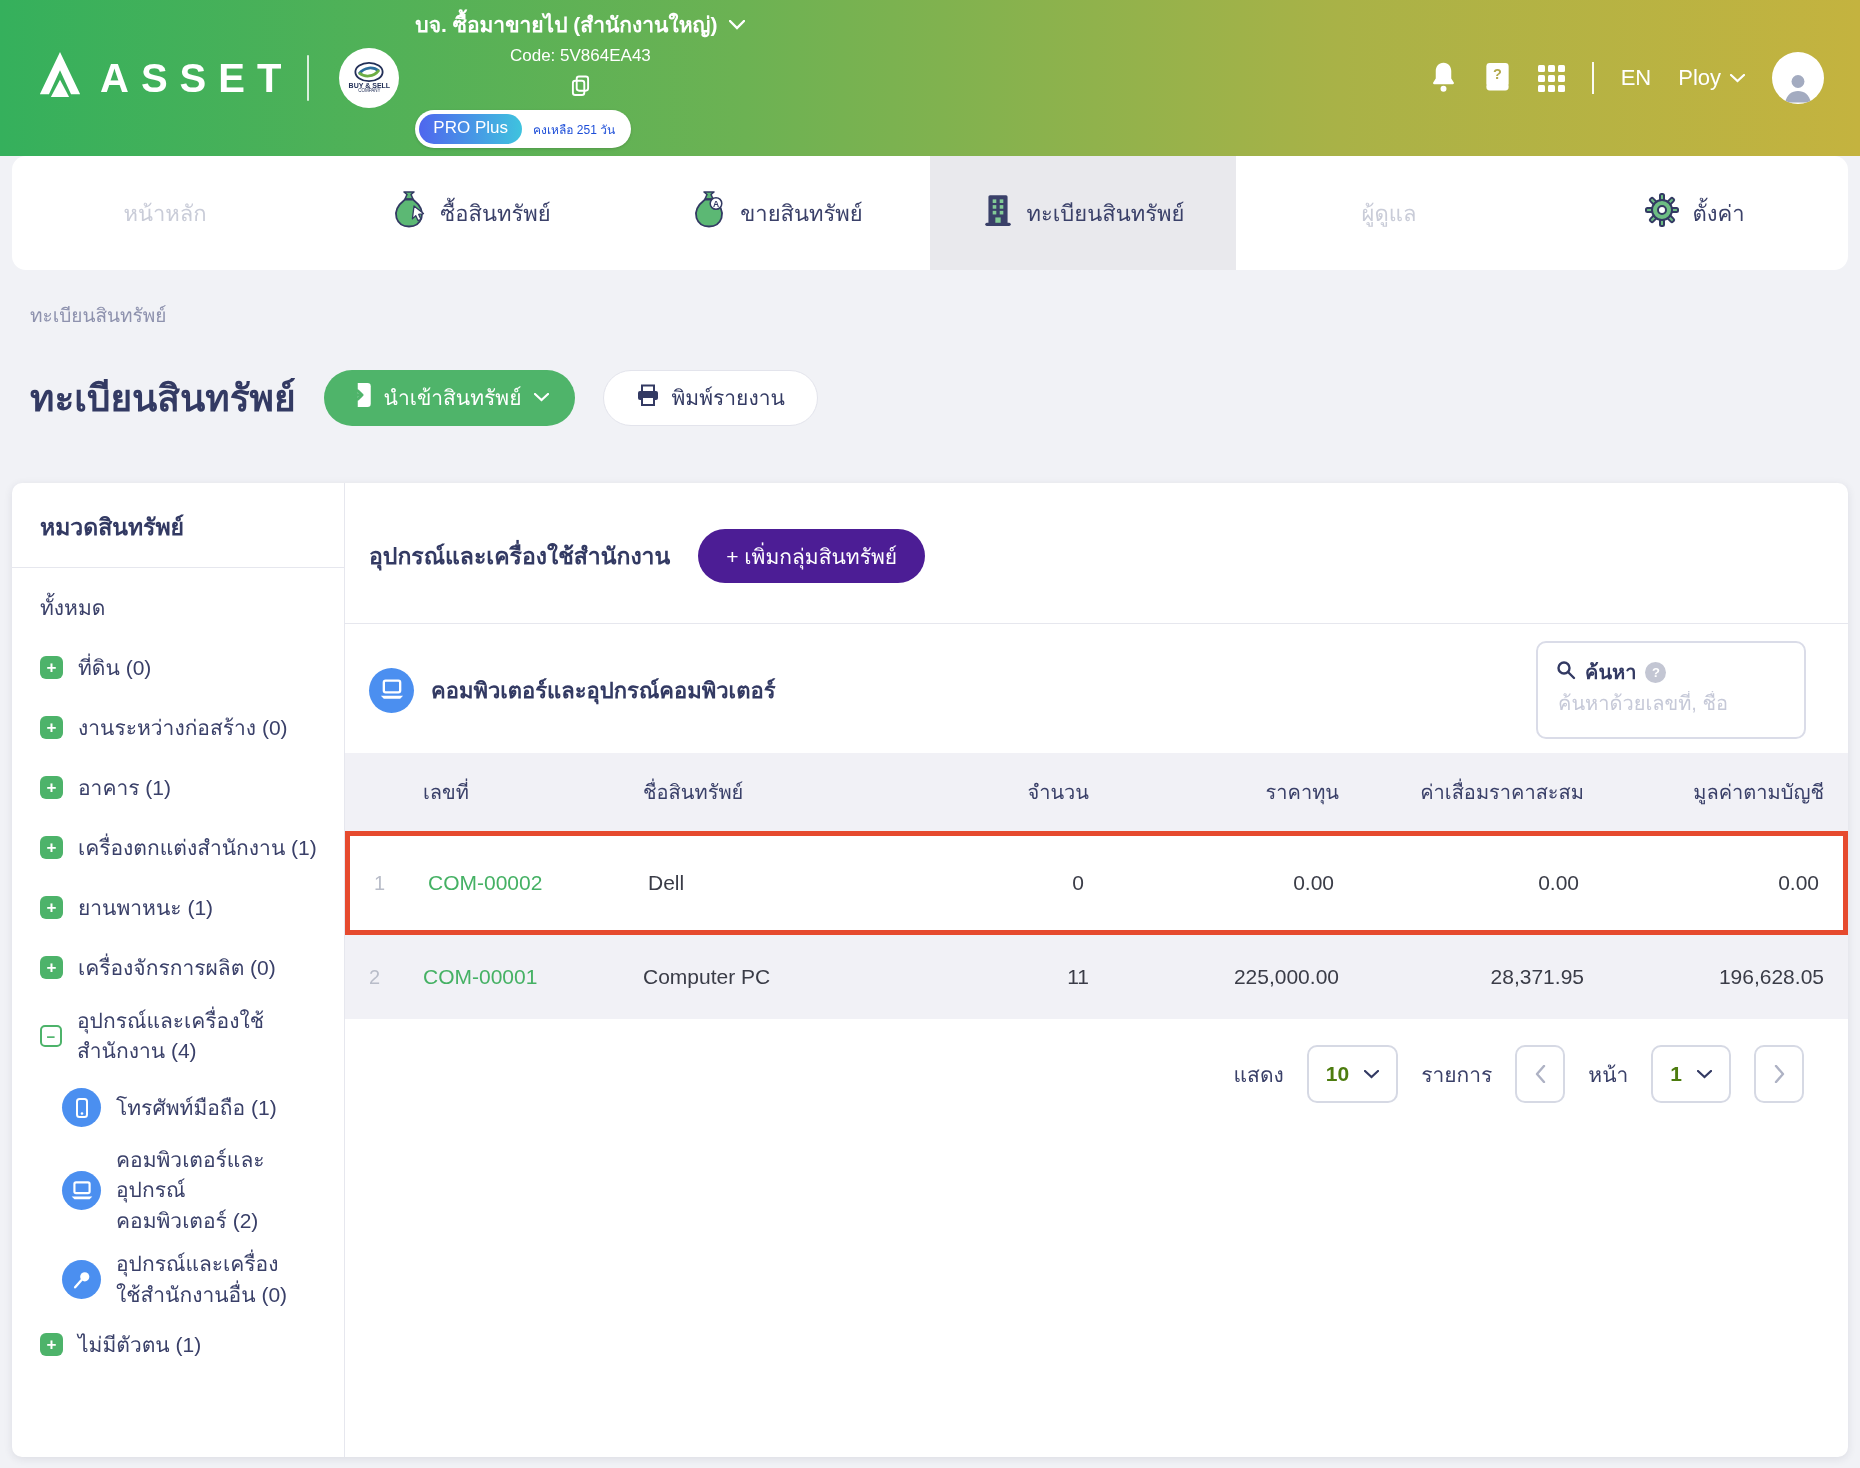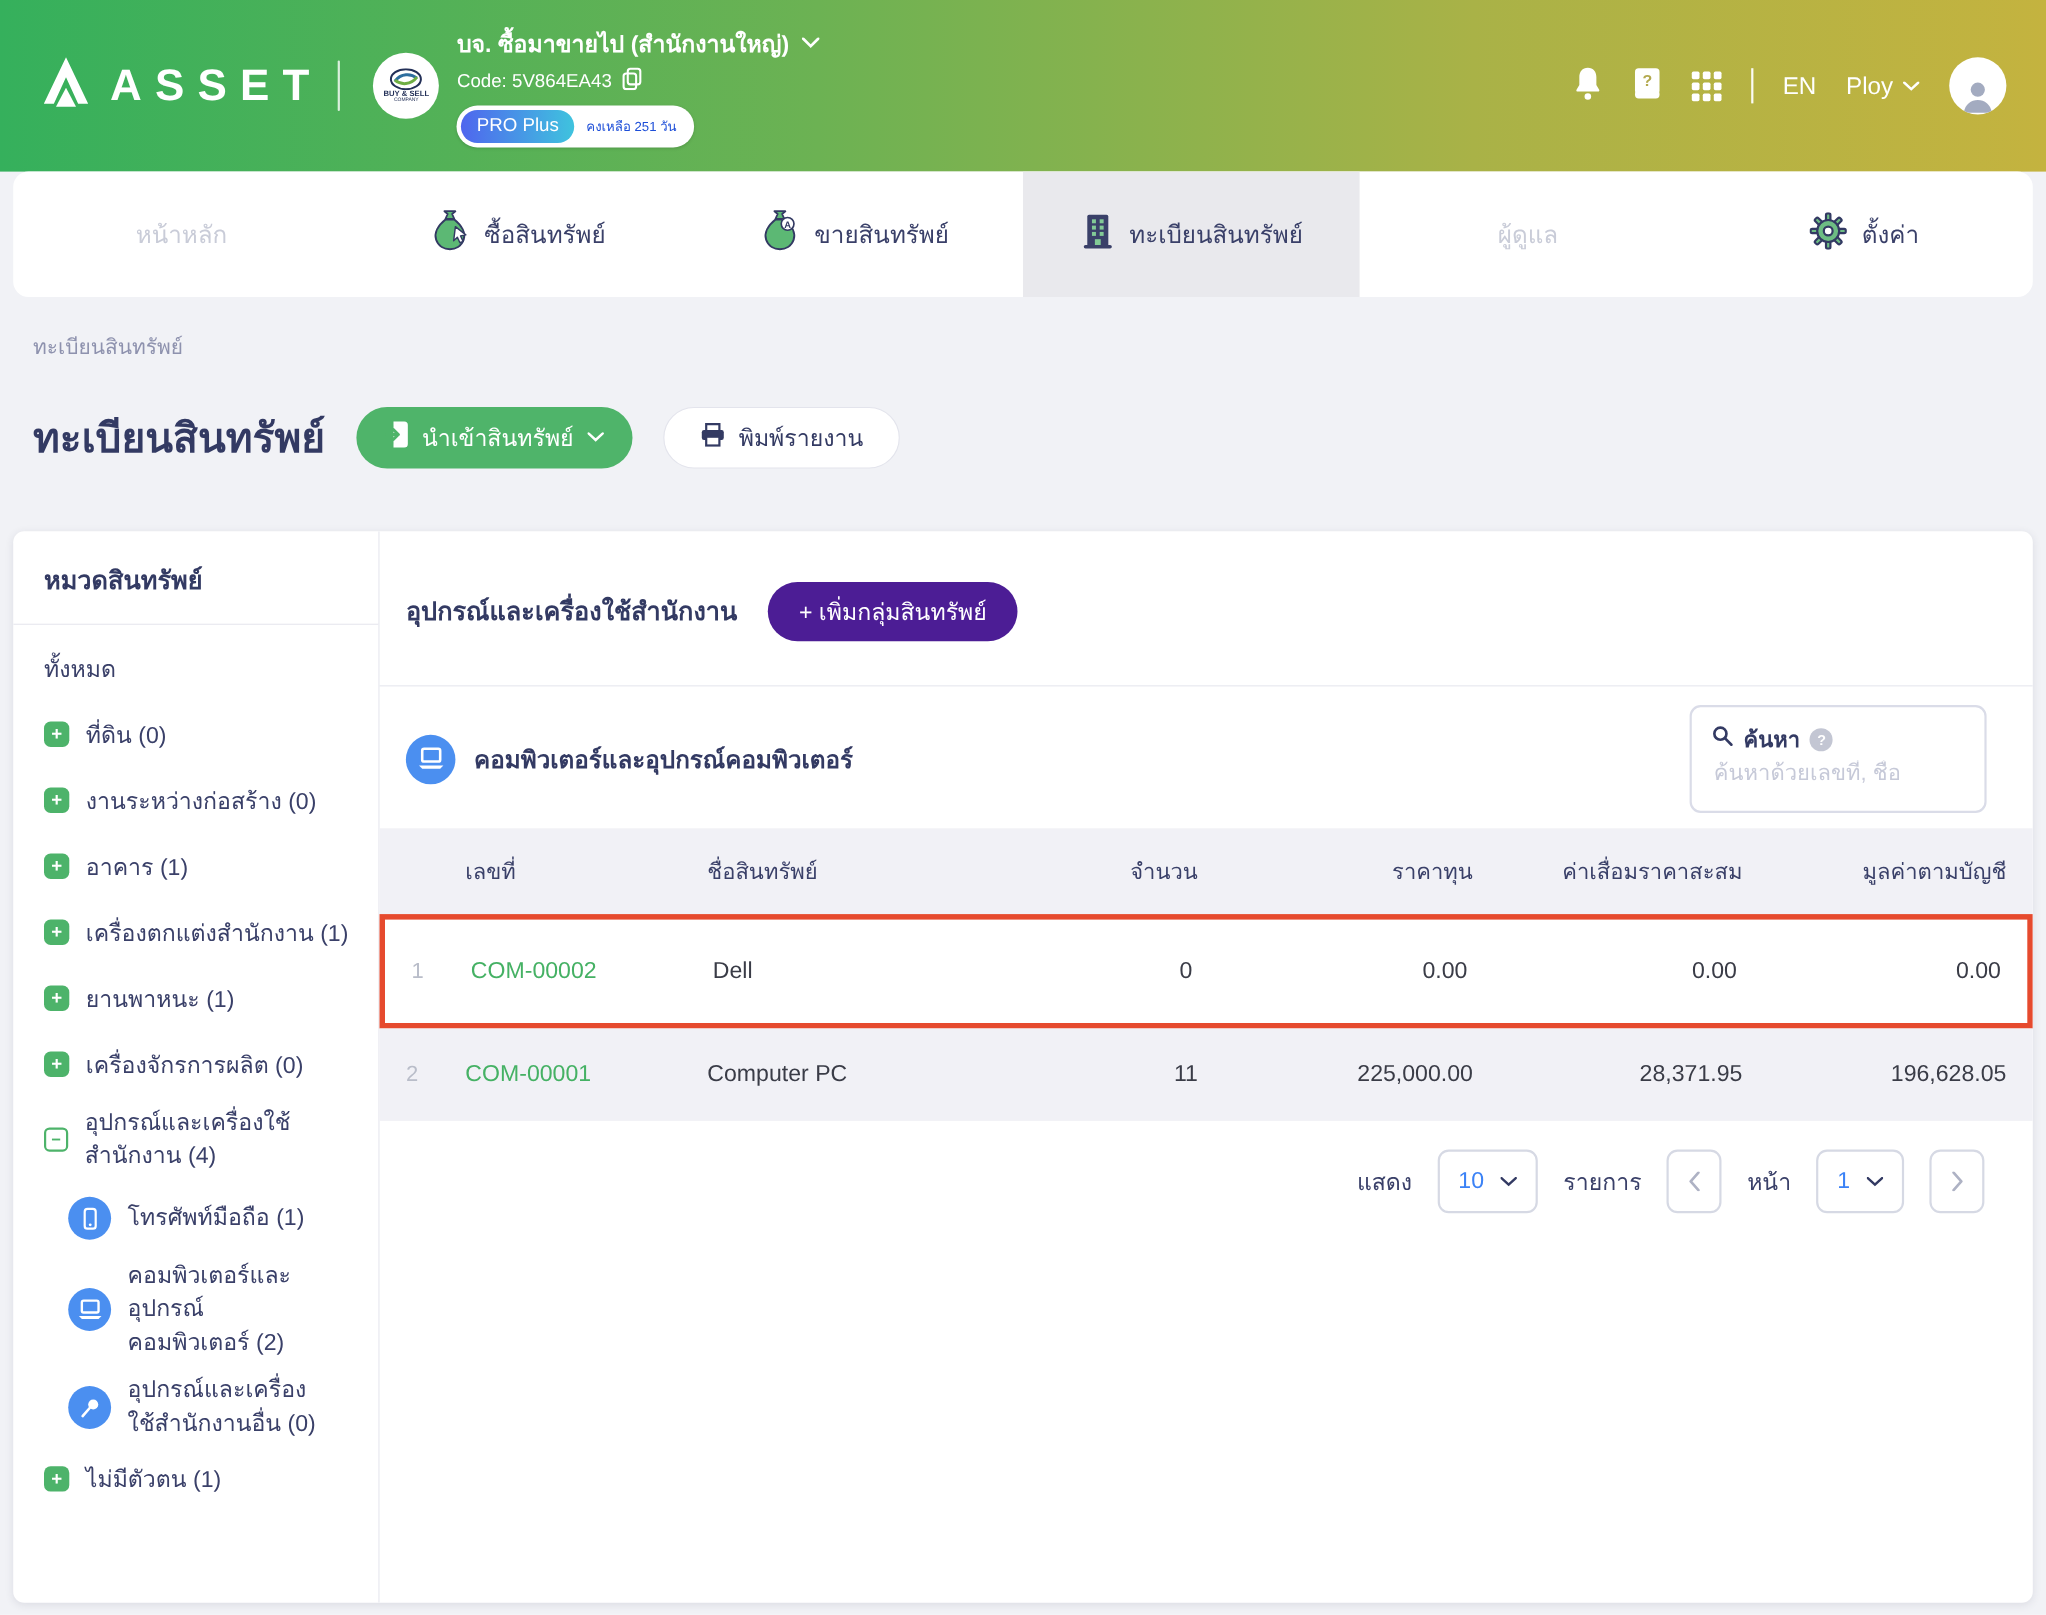--- a/index.html
+++ b/index.html
@@ -19,21 +19,21 @@
   .brand-text { font-size:40px; font-weight:bold; color:#fff; letter-spacing:12px; margin-left:16px; }
   .brand-divider { width:2px; height:46px; background:rgba(255,255,255,.8); margin:0 30px 0 14px; border-radius:1px; }
   .company-badge {
     width:60px; height:60px; border-radius:50%; background:#fff; flex:none;
     display:flex; flex-direction:column; align-items:center; justify-content:center;
   }
   .badge-l1 { font-size:7px; font-weight:bold; color:#233058; line-height:1.1; }
   .badge-l2 { font-size:4.5px; color:#233058; line-height:1.1; }
   .company-info { margin-left:16px; }
   .company-name { font-size:21px; color:#fff; display:flex; align-items:center; gap:12px; font-weight:bold; }
-  .company-code { font-size:17px; color:#fff; margin-top:5px; display:flex; align-items:center; gap:9px; }
+  .company-code { font-size:17px; color:#fff; margin-top:5px; display:flex; align-items:center; gap:9px;flex-direction:column; }
   .plan-pill { margin-top:9px; background:#fff; border-radius:19px; height:38px; display:inline-flex; align-items:center; padding:3px 16px 3px 4px; gap:11px; box-shadow:0 1px 3px rgba(0,0,0,.15); }
   .plan-badge { background:linear-gradient(90deg,#4f66ee,#3fc3de); color:#fff; border-radius:16px; padding:4px 14px 6px; font-size:17px; }
   .plan-remaining { color:#1d4ed8; font-size:12px; }
   .top-right { margin-left:auto; display:flex; align-items:center; gap:27px; }
   .v-divider { width:2px; height:32px; background:rgba(255,255,255,.95); }
   .lang,.user { color:#fff; font-size:22px; }
   .user { display:flex; align-items:center; gap:9px; }
   .avatar { width:52px; height:52px; border-radius:50%; background:#fff; display:flex; align-items:flex-end; justify-content:center; overflow:hidden; }
   .appgrid { display:grid; grid-template-columns:repeat(3,7px); grid-template-rows:repeat(3,7px); gap:3px; }
   .appgrid i { background:#fff; border-radius:1.5px; }
@@ -81,21 +81,21 @@
   .thead { background:#f1f1f6; height:78px; font-size:20px; color:#3a4069; }
   .tr-data { height:104px; font-size:21px; color:#3a3c47; }
   .tr-data.hl { border:5px solid #e64a2e; background:#fff; }
   .tr-data.alt { background:#f1f1f6; height:84px; }
   .num { text-align:right; }
   .code { color:#45b164; cursor:pointer; }
   .idx { color:#b9bdc9; font-size:20px; }
   
   .pagination { display:flex; align-items:center; justify-content:flex-end; gap:23px; padding:26px 20px 0 0; font-size:21px; color:#3a4069; }
   .sel { height:58px; border:2px solid #d6d9e4; border-radius:10px; display:flex; align-items:center; gap:15px; padding:0 17px; background:#fff; cursor:pointer; }
-  .sel .val { color:#3b82f6; }
+  .sel .val { color:#4d7c0f;font-weight:bold; }
   .pg-btn { width:50px; height:58px; border:2px solid #d6d9e4; border-radius:10px; background:#fff; display:flex; align-items:center; justify-content:center; cursor:pointer; }
 </style>
 </head>
 <body>
 
 <header class="topbar">
   <div class="brand">
     <span>
       <svg width="48" height="52" viewBox="0 0 50 54">
         <path d="M25 2 L46 46 L36.5 46 L25 21 L13.5 46 L4 46 Z" fill="#fff"></path>

